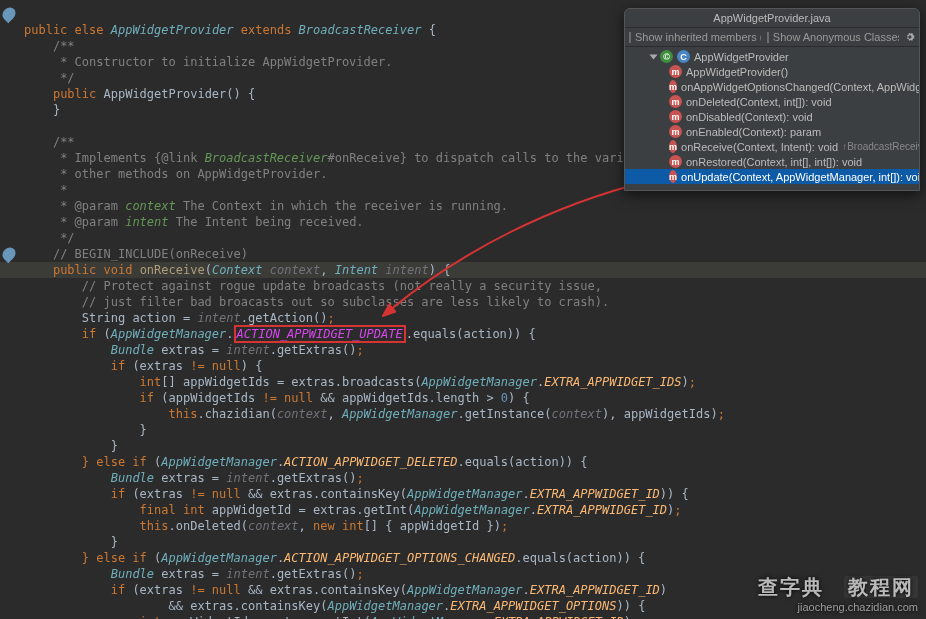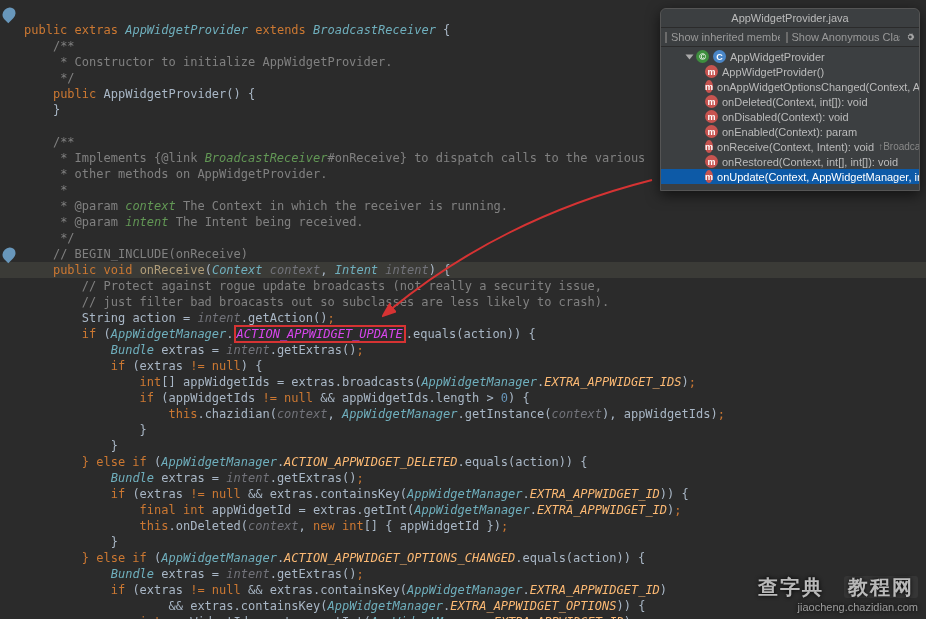--- a/index.html
+++ b/index.html
@@ -55,21 +55,21 @@
   }
   .arrow {
     position: absolute;
     pointer-events: none;
   }
   
   .panel {
     position: absolute;
     right: 6px;
     top: 8px;
-    width: 260px;
+    width: 296px;
     background: #3c3f41;
     border: 1px solid #555;
     border-radius: 6px 6px 0 0;
     box-shadow: 0 4px 14px rgba(0,0,0,0.6);
     font-family: 'Segoe UI', sans-serif;
     font-size: 11px;
     color: #bbb;
   }
   .panel-title {
     text-align: center;
@@ -177,21 +177,21 @@
   .watermark .small { font-size: 11px; color: rgba(255,255,255,0.55); }
 </style>
 </head>
 <body>
 
 <div class="highlight-line"></div>
 <div class="gutter-marker gm1"></div>
 <div class="gutter-marker gm2"></div>
 
 <div class="editor">
-<span class="kw">public</span> <span class="kw">extras</span> <span class="cls">AppWidgetProvider</span> <span class="kw">extends</span> <span class="cls">BroadcastReceiver</span><span class="plain"> {</span>
+<span class="kw">public</span> <span class="kw">else</span> <span class="cls">AppWidgetProvider</span> <span class="kw">extends</span> <span class="cls">BroadcastReceiver</span><span class="plain"> {</span>
     <span class="cmt">/**</span>
     <span class="cmt"> * Constructor to initialize AppWidgetProvider.</span>
     <span class="cmt"> */</span>
     <span class="kw">public</span> <span class="plain">AppWidgetProvider</span><span class="plain">() {</span>
     <span class="plain">}</span>
 
     <span class="cmt">/**</span>
     <span class="cmt"> * Implements {@link </span><span class="doctag">BroadcastReceiver</span><span class="cmt">#onReceive} to dispatch calls to the various</span>
     <span class="cmt"> * other methods on AppWidgetProvider.</span>
     <span class="cmt"> *</span>

